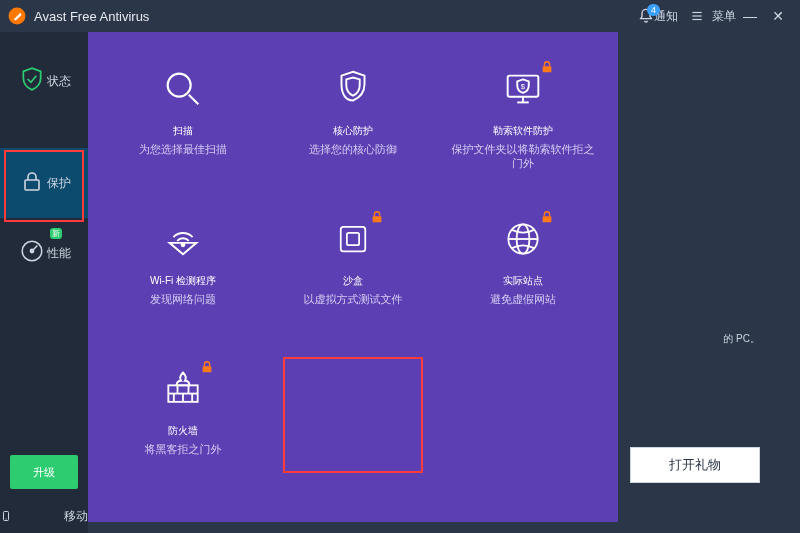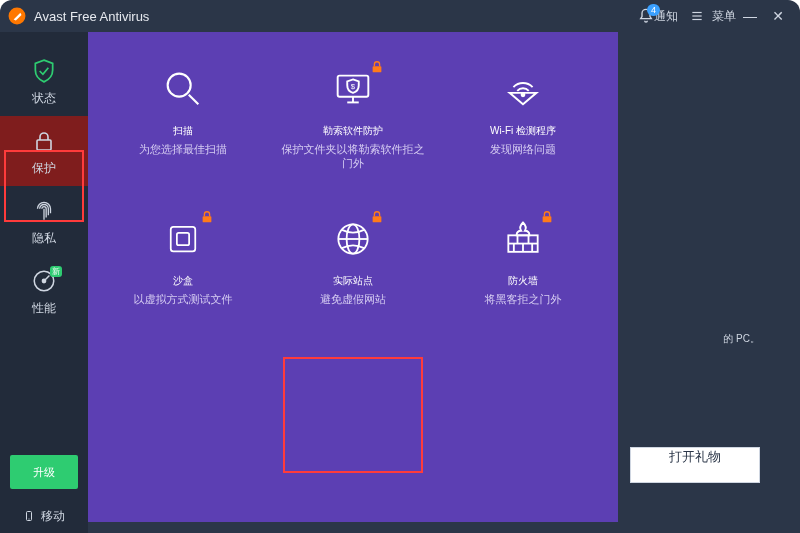--- a/index.html
+++ b/index.html
@@ -1,38 +1,38 @@
 <!DOCTYPE html>
 <html><head>
 <meta charset="utf-8">
 <style>
   * { box-sizing: border-box; margin: 0; padding: 0; }
   body { width: 800px; height: 533px; font-family: "Microsoft YaHei", Arial, sans-serif; background: #fff; overflow: hidden; }
-  .window { width: 800px; height: 533px; background: #2b3648; position: relative; border-radius: 12px; }
+  .window { width: 800px; height: 533px; background: #2b3648; position: relative; }
   .titlebar { height: 32px; display: flex; align-items: center; padding: 0 8px; color: #e6e9ef; font-size: 13px; }
   .titlebar .logo { width: 18px; height: 18px; margin-right: 8px; }
   .titlebar .sp { flex: 1; }
   .titlebar .nbtn { display: flex; align-items: center; margin-left: 12px; font-size: 12px; color: #cfd6e1; cursor: pointer; }
   .titlebar .nbtn svg, .titlebar .nbtn .ico { margin-right: 4px; }
   .titlebar .win-btn { width: 28px; text-align: center; font-size: 14px; color: #cfd6e1; cursor: pointer; }
   .badge { background:#3aa0ff; color:#fff; font-size:9px; border-radius:7px; padding:0 4px; position:absolute; top:-4px; right:-6px; line-height:12px; }
   .bell-wrap { position: relative; width:16px; height:16px; }
   .body { display:flex; height: calc(100% - 32px); }
   .sidebar { width: 88px; background:#222b3a; display:flex; flex-direction:column; align-items:center; padding-top:14px; position:relative; }
-  .side-item { width: 100%; height: 70px; display:flex; flex-direction:column; align-items:center; justify-content:center; color:#cfd6e1; font-size:12px; cursor:pointer; position:relative; }
-  .side-item.active { background:#7f1d1d; }
+  .side-item { width: 100%; height: 70px; display:flex; flex-direction:row; align-items:center; justify-content:center; color:#cfd6e1; font-size:12px; cursor:pointer; position:relative; }
+  .side-item.active { background:#0c4a6e;margin-top:32px; }
   .side-item .icon { width:30px; height:30px; display:flex; align-items:center; justify-content:center; margin-bottom:4px; }
   .side-item.perf .dot { position:absolute; top:10px; right:26px; background:#2ecc71; color:#fff; font-size:8px; border-radius:3px; padding:0 2px; }
   .red-box-protect { position:absolute; top:118px; left:4px; width:80px; height:72px; border:2px solid #ff3b3b; pointer-events:none; }
   .side-bottom { margin-top:auto; width:100%; }
   .upgrade { margin: 0 10px 10px 10px; height:34px; background:#2ecc71; color:#fff; display:flex; align-items:center; justify-content:center; font-size:11px; cursor:pointer; border-radius:2px; }
-  .mobile { height:34px; color:#cfd6e1; font-size:12px; display:flex; align-items:center; justify-content:center; gap:6px; cursor:pointer; }
+  .mobile { height:34px; color:#cfd6e1; font-size:12px; display:flex; align-items:center; justify-content:space-between; gap:6px; cursor:pointer; }
   .main { flex:1; position:relative; background:#2b3648; }
   .main .bg-text { position:absolute; right:40px; top:300px; color:#cfd6e1; font-size:10px; }
-  .gift-btn { position:absolute; right:40px; bottom:50px; width:130px; height:36px; border:1px solid #cfd6e1; background:#fff; color:#2b3648; font-size:13px; display:flex; justify-content:center; cursor:pointer; }
+  .gift-btn { position:absolute; right:40px; bottom:50px; width:130px; height:36px; border:1px solid #cfd6e1; background:#fff; color:#2b3648; font-size:13px; display:flex; align-items:center; justify-content:center; cursor:pointer; }
   .panel { position:absolute; left:0; top:0; width:530px; height:490px; background:#5c3fb3; padding:20px 10px; }
   .grid { display:grid; grid-template-columns: repeat(3, 1fr); grid-template-rows: repeat(3, 150px); }
   .tile { display:flex; flex-direction:column; align-items:center; justify-content:flex-start; padding-top:12px; color:#fff; cursor:pointer; position:relative; }
   .tile .ticon { width:50px; height:50px; display:flex; align-items:center; justify-content:center; margin-bottom:10px; position:relative; }
   .tile .lock { position:absolute; top:-4px; right:-6px; }
   .tile .tlabel { font-size:10px; font-weight:500; }
   .tile .tdesc { font-size:11px; color:#d6cdf2; margin-top:4px; text-align:center; line-height:1.3; max-width:150px; }
   .red-box-quarantine { position:absolute; left:195px; top:325px; width:140px; height:116px; border:2px solid #ff3b3b; pointer-events:none; }
   svg { display:block; }
 </style>
@@ -88,31 +88,20 @@
       </div>
       <div class="side-item active">
         <span class="icon">
           <svg viewBox="0 0 24 24" width="24" height="24" stroke="#cfd6e1" fill="none" stroke-width="1.6">
               <rect x="5" y="11" width="14" height="10" rx="1"></rect>
               <path d="M8 11V8a4 4 0 0 1 8 0v3"></path>
             </svg>
         </span>
         <span>保护</span>
       </div>
-      <div class="side-item">
-        <span class="icon">
-          <svg viewBox="0 0 24 24" width="26" height="26" stroke="#cfd6e1" fill="none" stroke-width="1.2">
-              <path d="M6 10a6 6 0 0 1 12 0v4"></path>
-              <path d="M8 10a4 4 0 0 1 8 0v6"></path>
-              <path d="M10 10a2 2 0 0 1 4 0v8"></path>
-              <path d="M12 10v10"></path>
-            </svg>
-        </span>
-        <span>隐私</span>
-      </div>
       <div class="side-item perf">
         <span class="dot">新</span>
         <span class="icon">
           <svg viewBox="0 0 24 24" width="26" height="26" stroke="#cfd6e1" fill="none" stroke-width="1.4">
               <circle cx="12" cy="12" r="9"></circle>
               <path d="M12 12l5-5"></path>
               <circle cx="12" cy="12" r="1.5" fill="#cfd6e1"></circle>
             </svg>
         </span>
         <span>性能</span>
@@ -148,20 +137,30 @@
             <span class="ticon">
               <svg viewBox="0 0 48 48" width="46" height="46" stroke="#fff" fill="none" stroke-width="2.2">
                   <circle cx="20" cy="20" r="12"></circle>
                   <line x1="30" y1="30" x2="40" y2="40"></line>
                 </svg>
             </span>
             <span class="tlabel">扫描</span>
             <span class="tdesc">为您选择最佳扫描</span>
           </div>
 
+          <div class="tile">
+            <span class="ticon">
+              <svg viewBox="0 0 48 48" width="46" height="46" stroke="#fff" fill="none" stroke-width="2">
+                  <path d="M24 6l12 4v9c0 8-5 14-12 17C17 36 12 30 12 19v-9l12-4z"></path>
+                  <path d="M24 12l7 2v6c0 5-3 9-7 11-4-2-7-6-7-11v-6l7-2z"></path>
+                </svg>
+            </span>
+            <span class="tlabel">核心防护</span>
+            <span class="tdesc">选择您的核心防御</span>
+          </div>
 
           <div class="tile">
             <span class="ticon">
               <svg viewBox="0 0 48 48" width="46" height="46" stroke="#fff" fill="none" stroke-width="2">
                   <rect x="8" y="10" width="32" height="22" rx="2"></rect>
                   <line x1="18" y1="38" x2="30" y2="38"></line>
                   <line x1="24" y1="32" x2="24" y2="38"></line>
                   <path d="M24 14l6 2v4c0 4-2.5 7-6 8-3.5-1-6-4-6-8v-4l6-2z"></path>
                   <text x="24" y="24" text-anchor="middle" font-size="8" fill="#fff" stroke="none">$</text>
                 </svg>

